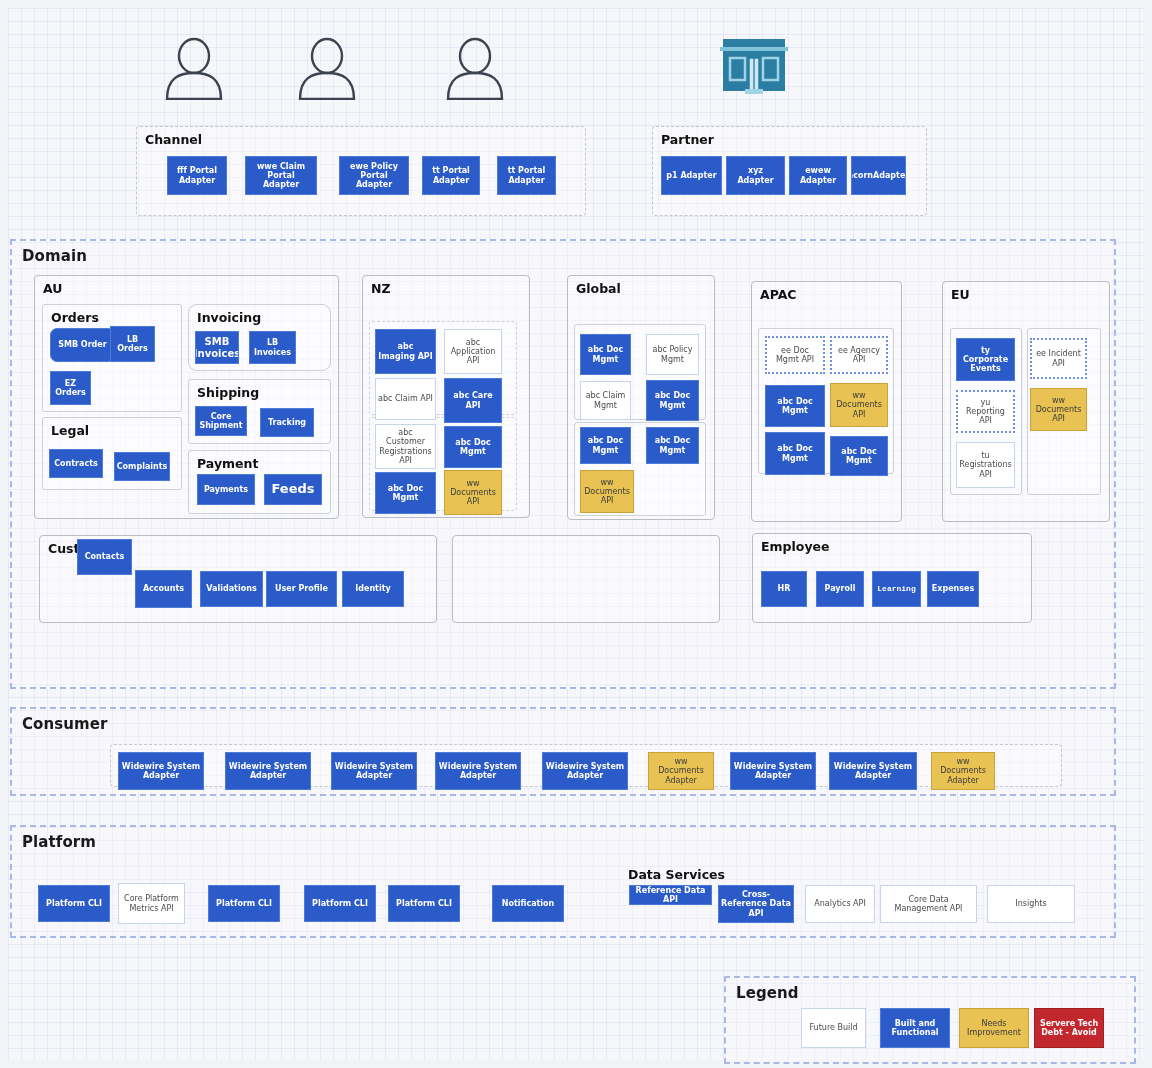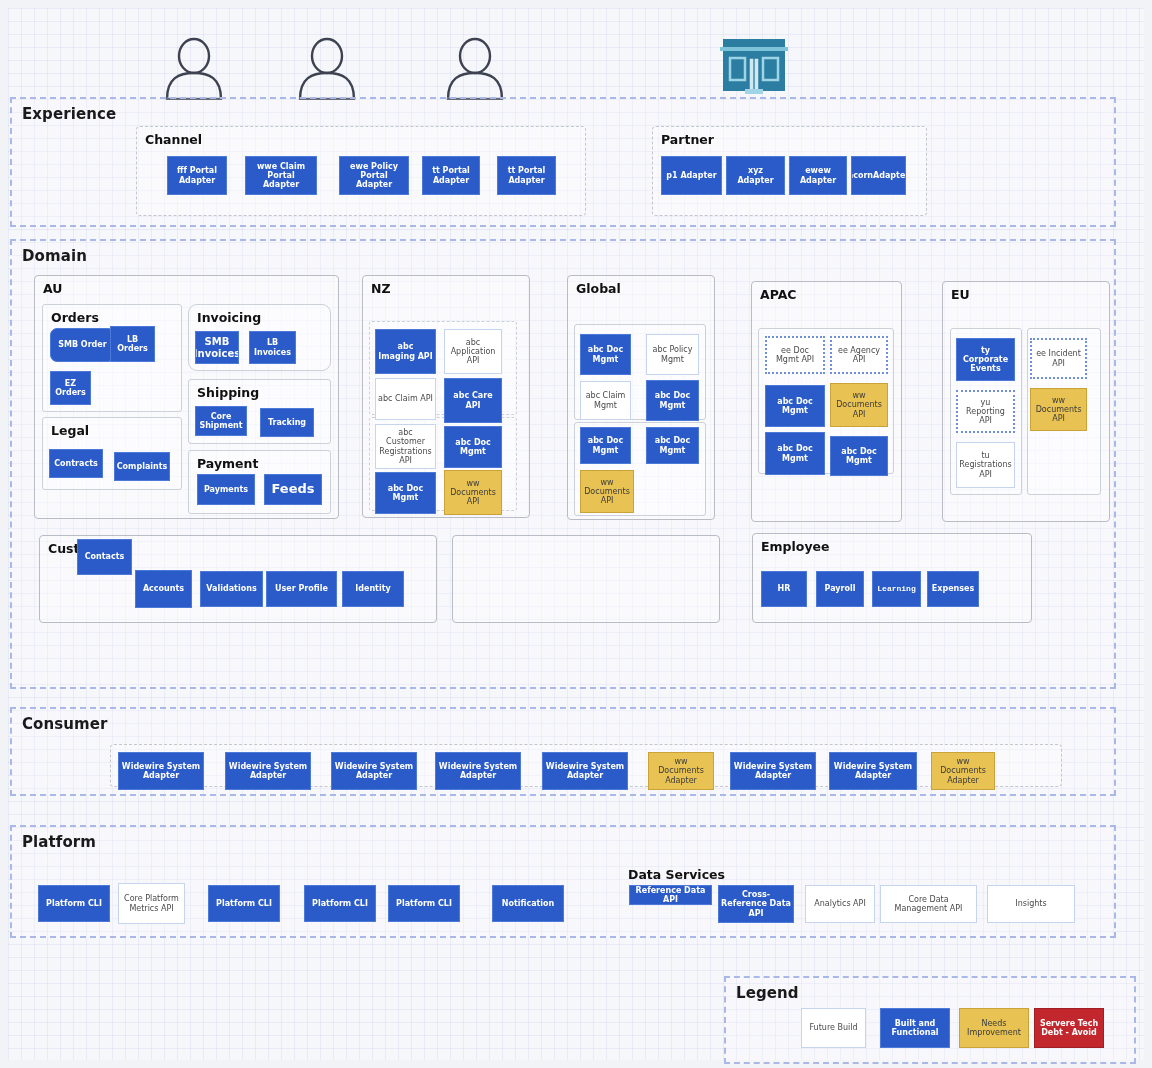--- a/index.html
+++ b/index.html
@@ -125,23 +125,20 @@
     <rect x="9" y="7" width="62" height="8" fill="#2b7ea1"></rect>
     <rect x="6" y="15" width="68" height="4" fill="#7fc3d8"></rect>
     <rect x="9" y="19" width="62" height="40" fill="#2b7ea1"></rect>
     <rect x="16" y="26" width="15" height="22" fill="none" stroke="#9fd4e6" stroke-width="2.5"></rect>
     <rect x="49" y="26" width="15" height="22" fill="none" stroke="#9fd4e6" stroke-width="2.5"></rect>
     <rect x="35" y="26" width="10" height="33" fill="#cfe8f2" stroke="#2b7ea1" stroke-width="1.5"></rect>
     <line x1="40" y1="26" x2="40" y2="59" stroke="#2b7ea1" stroke-width="1.3"></line>
     <rect x="31" y="57" width="18" height="5" fill="#9fd4e6"></rect>
   </svg>
 
-  <div class="band" style="left:2px; top:89px; width:1106px; height:130px;">
-    <div class="band-title">Experience</div>
-  </div>
 
   <div class="group dashed-group" style="left:128px; top:118px; width:450px; height:90px;">
     <div class="group-title">Channel</div>
   </div>
   <div class="node blue" style="left:159px; top:148px; width:60px; height:39px; font-size:8px;">fff Portal Adapter</div>
   <div class="node blue" style="left:237px; top:148px; width:72px; height:39px; font-size:8px;">wwe  Claim Portal Adapter</div>
   <div class="node blue" style="left:331px; top:148px; width:70px; height:39px; font-size:8px;">ewe  Policy Portal Adapter</div>
   <div class="node blue" style="left:414px; top:148px; width:58px; height:39px; font-size:8px;">tt  Portal Adapter</div>
   <div class="node blue" style="left:489px; top:148px; width:59px; height:39px; font-size:8px;">tt Portal Adapter</div>
 

